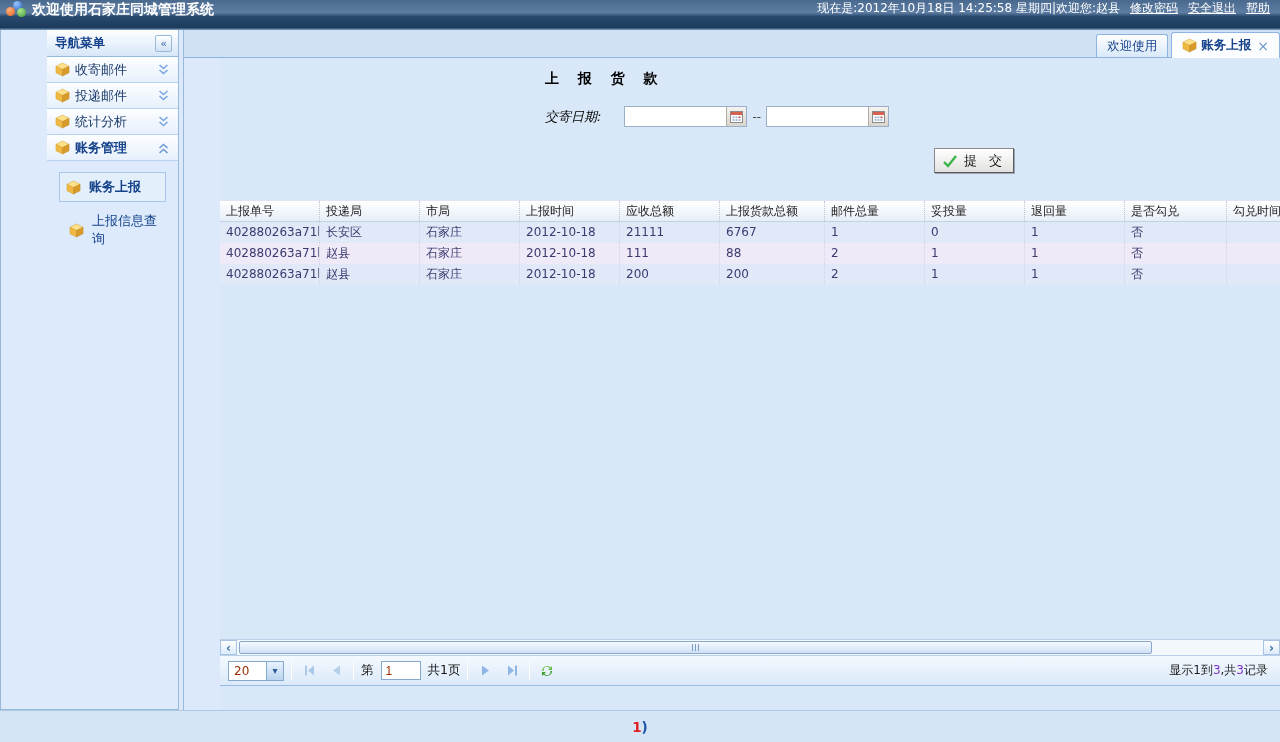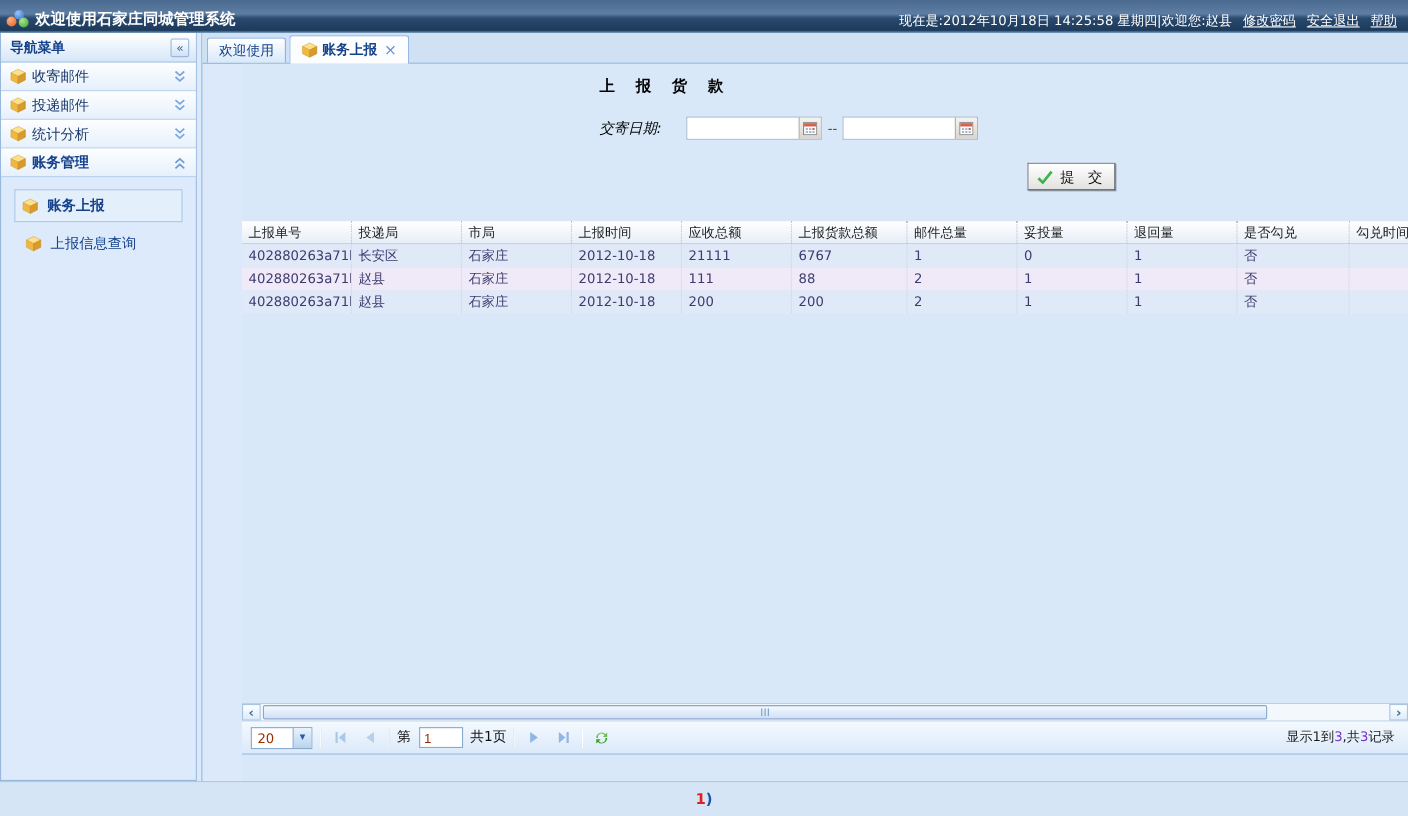--- a/index.html
+++ b/index.html
@@ -3,36 +3,36 @@
 <meta charset="utf-8">
 <style>
   * { margin:0; padding:0; box-sizing:border-box; }
   html,body { width:1280px; height:742px; overflow:hidden;
     font-family:"DejaVu Sans","Liberation Sans",sans-serif; font-size:12px; background:#dbe9fb; }
   .app { width:1280px; height:742px; display:flex; flex-direction:column; }
 
   
   .titlebar { height:30px; flex:0 0 30px;
     background:linear-gradient(to bottom,#49698f 0%,#5d7da3 42%,#2a4a6e 55%,#1b3a5c 92%,#7ea3c4 100%);
-    display:flex; align-items:flex-end; justify-content:space-between; padding:0 10px 2px 6px; color:#fff;gap:32px; }
+    display:flex; align-items:flex-start; justify-content:space-between; padding:0 10px 2px 6px; color:#fff;gap:32px; }
   .title-left { display:flex; align-items:center; gap:4px; font-size:14px; font-weight:bold; }
   .logo { width:22px; height:20px; position:relative; }
   .logo i { position:absolute; border-radius:50%; width:9px; height:9px; }
   .logo .b1 { background:radial-gradient(circle at 35% 30%,#ffb080,#e0601c); left:0; top:7px; }
   .logo .b2 { background:radial-gradient(circle at 35% 30%,#9cc4ff,#2a6ac0); left:7px; top:1px; }
   .logo .b3 { background:radial-gradient(circle at 35% 30%,#a8e890,#3f9b2f); left:11px; top:8px; }
   .title-right { display:flex; align-items:center; gap:10px; font-size:12px; }
   .title-right a { color:#fff; text-decoration:underline; cursor:pointer; }
 
   
   .body-row { flex:1 1 auto; display:flex; min-height:0; }
 
   
   .sidebar { width:179px; flex:0 0 179px; background:#dceafb; border:1px solid #98b8dc; border-top:none;
-    display:flex; flex-direction:column; }
+    display:flex; flex-direction:column;padding-left:46px; }
   .sidebar-header { height:27px; flex:0 0 27px; background:linear-gradient(#ffffff,#d6e6f8);
     border-bottom:1px solid #98b8dc; display:flex; align-items:center; justify-content:space-between; padding:0 6px 0 8px; }
   .sidebar-header .hd { color:#15428b; font-weight:bold; font-size:12.5px; }
   .collapse-btn { width:17px; height:17px; border:1px solid #98b8dc; border-radius:2px;
     background:linear-gradient(#ffffff,#d0e2f5); color:#3a6ea5; font-size:11px; line-height:15px;
     text-align:center; cursor:pointer; }
   .nav-item { height:26px; flex:0 0 26px; display:flex; align-items:center; padding:0 8px;
     background:linear-gradient(#fdfeff,#e6f0fc); border-bottom:1px solid #b9d2ee; cursor:pointer;
     color:#1a3a6b; font-size:13px; }
   .nav-item .lbl { flex:1; margin-left:5px; }
@@ -42,21 +42,21 @@
   .submenu-item { display:flex; align-items:center; gap:8px; color:#15428b; font-size:13px;
     cursor:pointer; margin:0 12px; padding:5px 6px; }
   .submenu-item.selected { border:1px solid #a9c7e8; background:#e4effc; font-weight:bold; }
   .submenu-item + .submenu-item { margin-top:5px; padding-left:10px; }
 
   .splitter { width:4px; flex:0 0 4px; background:#dbe9fb; }
 
   
   .main { flex:1 1 auto; display:flex; flex-direction:column; border-left:1px solid #98b8dc; min-width:0; }
   .tabbar { height:28px; flex:0 0 28px; background:#cfe1f3; border-bottom:1px solid #8db2e3;
-    display:flex; align-items:flex-end; padding-left:4px; gap:3px; }
+    display:flex; align-items:flex-end; padding-left:4px; gap:3px;justify-content:flex-end; }
   .tab { height:23px; display:flex; align-items:center; gap:4px; padding:0 10px;
     border:1px solid #8db2e3; border-bottom:none; border-radius:3px 3px 0 0;
     background:linear-gradient(#ffffff,#d8e8f9); color:#15428b; font-size:12.5px; cursor:pointer; }
   .tab.active { height:26px; background:#fcfdff; font-weight:bold; position:relative; z-index:2; margin-bottom:-1px; }
   .tab .close { color:#6a93c8; font-size:14px; font-weight:normal; margin-left:2px; cursor:pointer; }
 
   .content { flex:1 1 auto; background:#d9e8f8; display:flex; flex-direction:column; min-height:0;margin-left:36px; }
 
   
   .form-area { height:142px; flex:0 0 142px; position:relative; }

